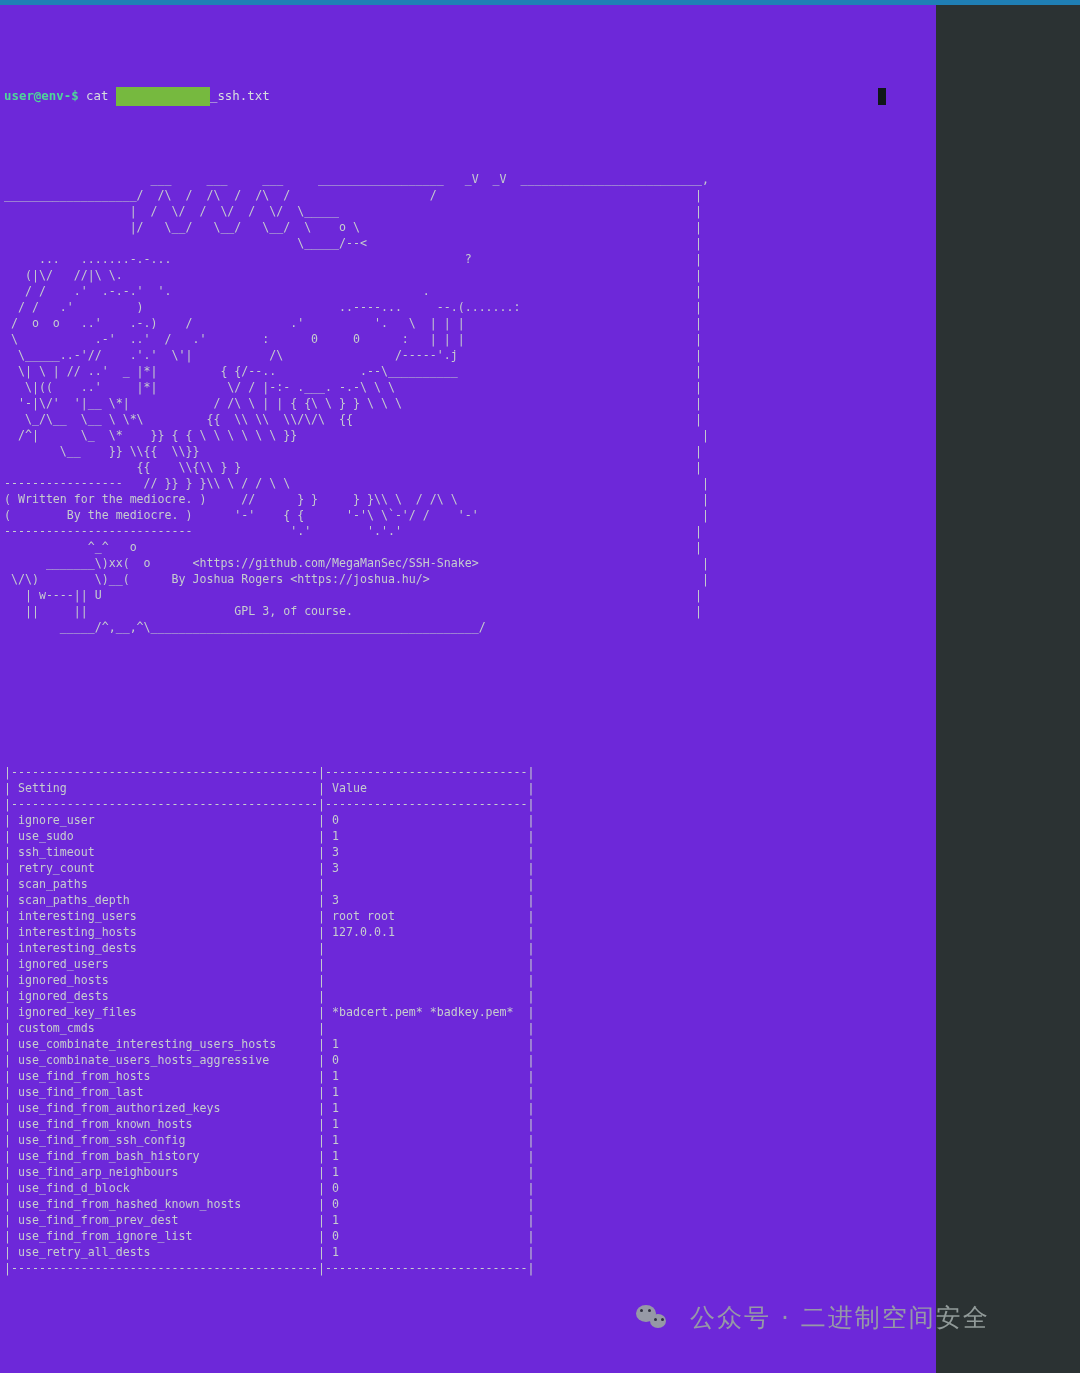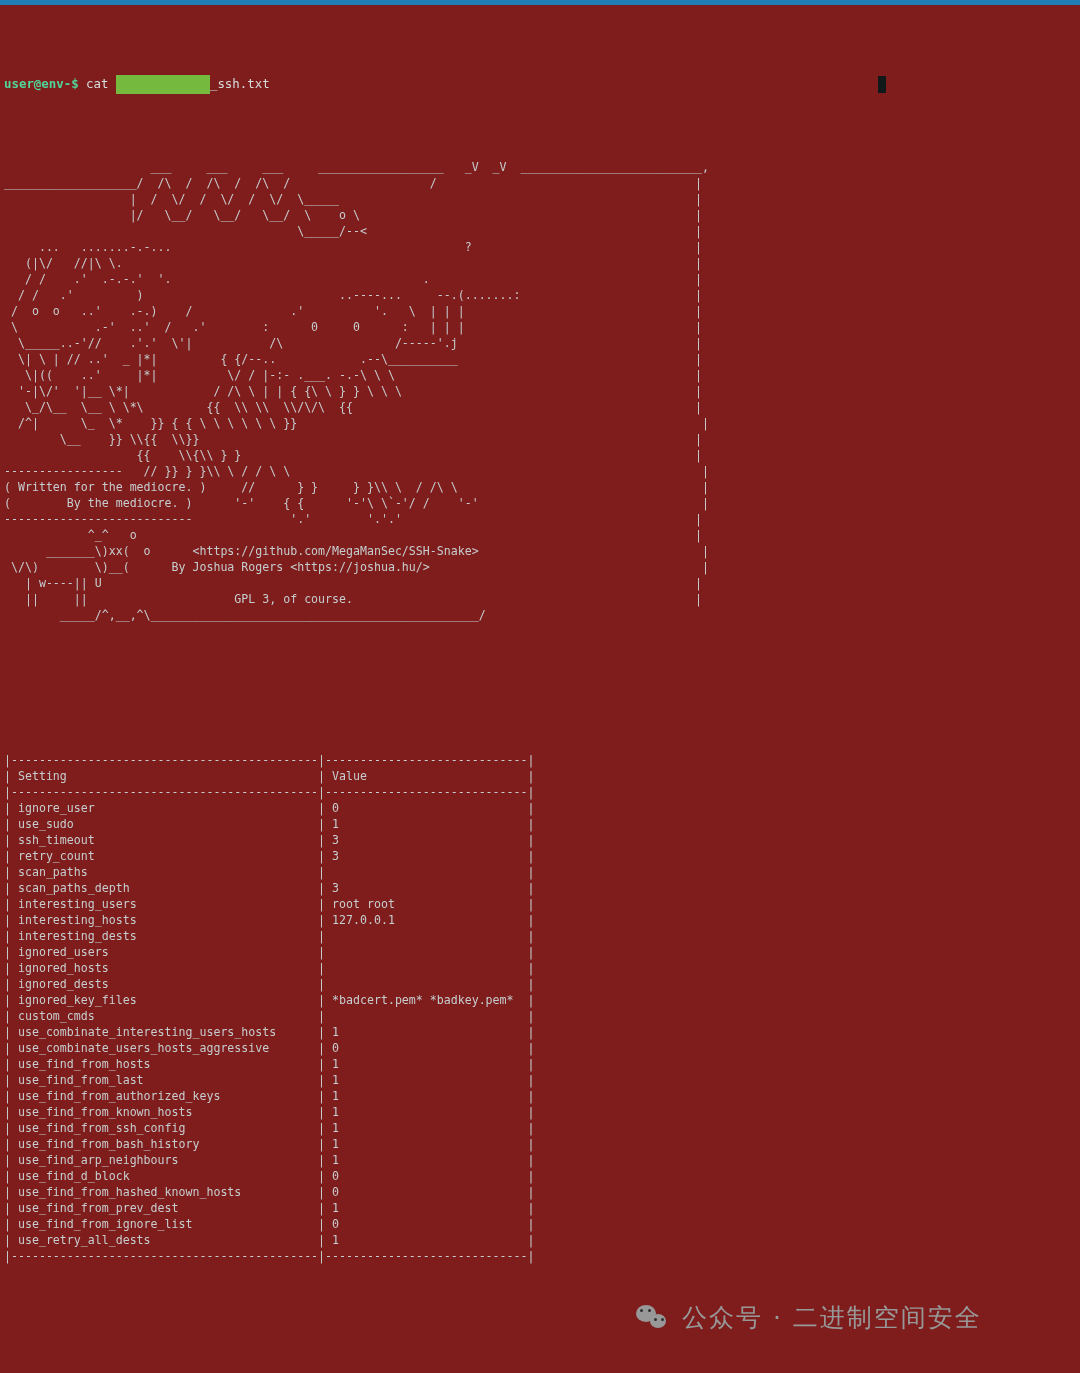--- a/index.html
+++ b/index.html
@@ -22,27 +22,27 @@
     top: 0; left: 0;
     width: 1080px;
     height: 5px;
     background: #1f7fb5;
   }
 
   
   #terminal {
     position: absolute;
     top: 5px; left: 0;
-    width: 1080px;
+    width: 936px;
     height: 1368px;
-    background: #7f1d1d;
+    background: #6d28d9;
     color: #c8cfd0;
     font-size: 11.6px;
     line-height: 16.2px;
-    padding: 4px 0 0 4px;
+    padding: 16px 0 0 4px;
     box-sizing: border-box;
     white-space: pre;
     letter-spacing: 0px;
   }
 
   .prompt-line {
     height: 20px;
     line-height: 20px;
     white-space: pre;
     font-size: 12.4px;
@@ -79,21 +79,21 @@
   .spacer-sm { height: 16px; }
   .spacer-md { height: 26px; }
 
   
   #watermark {
     position: absolute;
     left: 636px;
     top: 1301px;
     display: flex;
     align-items: center;
-    gap: 14px;
+    gap: 22px;
     color: #9aa3a2;
     font-family: "DejaVu Sans", "Liberation Sans", sans-serif;
     font-size: 25px;
     letter-spacing: 2px;
     opacity: .92;
     pointer-events: none;
   }
   #watermark .wechat {
     width: 32px; height: 28px;
     position: relative;

